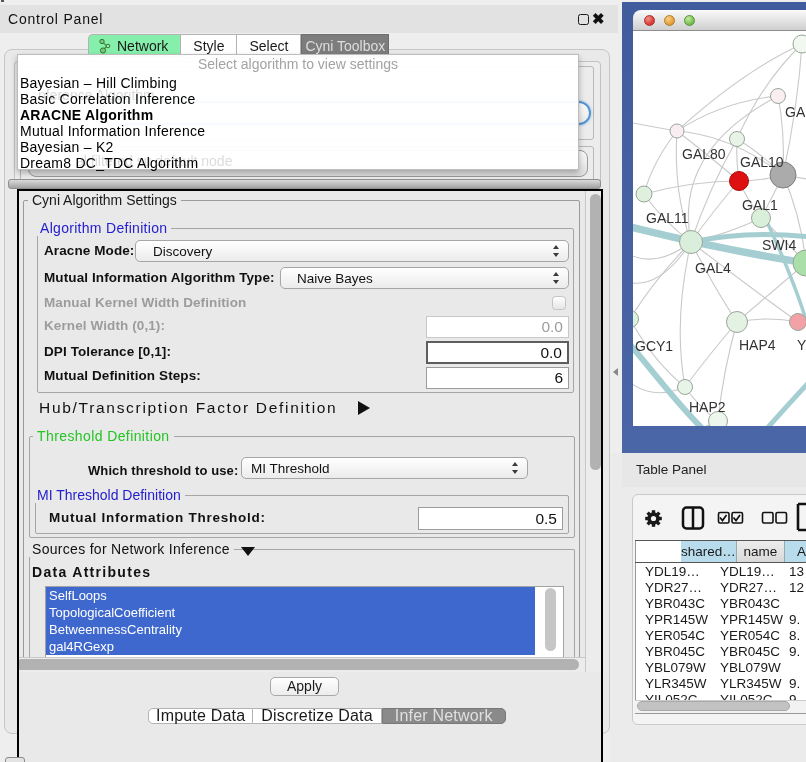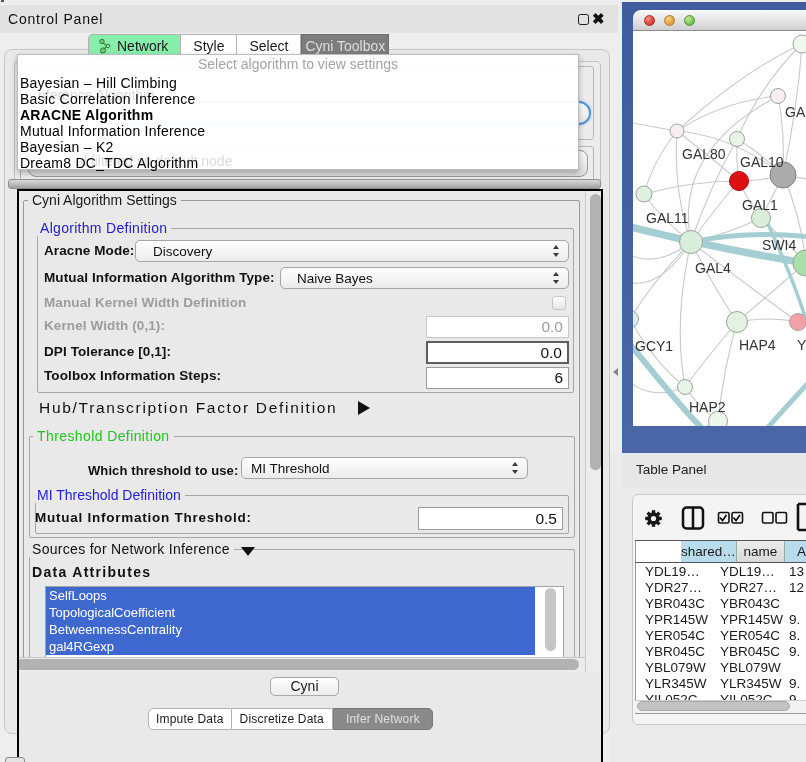--- a/index.html
+++ b/index.html
@@ -67,37 +67,37 @@
       <span style="margin-left:16px;">Naive Bayes</span>
       <span class="spin"></span>
     </div>
   <div class="abs lbl" style="left:25px;top:79px;">Mutual Information Algorithm Type:</div>
   <div class="abs lbl" style="left:25px;top:104px;color:#9c9c9c;">Manual Kernel Width Definition</div>
   <div class="abs" style="left:533px;top:105px;width:14px;height:14px;border:1px solid #c4c4c4;border-radius:3.5px;background:linear-gradient(#fefefe,#e6e6e6);"></div>
   <div class="abs lbl" style="left:25px;top:127px;color:#9c9c9c;">Kernel Width (0,1):</div>
   <div class="abs field" style="left:407px;top:125px;width:143px;height:22px;border:1px solid #c8c8c8;color:#9c9c9c;">0.0</div>
   <div class="abs lbl" style="left:25px;top:153px;">DPI Tolerance [0,1]:</div>
   <div class="abs field" style="left:407px;top:150px;width:143px;height:23px;border:2px solid #5e5e5e;">0.0</div>
-  <div class="abs lbl" style="left:25px;top:177px;">Toolbox Information Steps:</div>
+  <div class="abs lbl" style="left:25px;top:177px;">Mutual Definition Steps:</div>
   <div class="abs field" style="left:407px;top:176px;width:143px;height:22px;border:1px solid #9c9c9c;">6</div>
 
   <div class="abs" style="left:20px;top:208px;font-size:15.5px;letter-spacing:1.7px;color:#111;">Hub/Transcription Factor Definition</div>
   <div class="abs" style="left:339px;top:210px;width:0;height:0;border-left:12px solid #111;border-top:7px solid transparent;border-bottom:7px solid transparent;"></div>
 
   <div class="abs" style="left:10px;top:245px;width:546px;height:102px;border:1px solid #a6a6a6;border-radius:2px;"></div>
   <div class="abs" style="left:14px;top:237px;padding:0 4px;background:#e9e9e9;font-size:14px;letter-spacing:0.4px;color:#22c522;">Threshold Definition</div>
   <div class="abs lbl" style="left:69px;top:272px;font-size:13px;">Which threshold to use:</div>
   <div class="abs combo" style="left:222px;top:266px;width:287px;height:22px;">
       <span style="margin-left:9px;">MI Threshold</span>
       <span class="spin"></span>
     </div>
 
   <div class="abs" style="left:16px;top:304px;width:534px;height:39px;border:1px solid #a6a6a6;border-radius:2px;"></div>
   <div class="abs" style="left:14px;top:296px;padding:0 4px;background:#e9e9e9;font-size:14px;color:#2420d0;">MI Threshold Definition</div>
-  <div class="abs lbl" style="left:16px;top:319px;letter-spacing:0.75px;">Mutual Information Threshold:</div>
+  <div class="abs lbl" style="left:30px;top:319px;letter-spacing:0.75px;">Mutual Information Threshold:</div>
   <div class="abs field" style="left:399px;top:316px;width:145px;height:23px;border:1px solid #9c9c9c;">0.5</div>
 
   <div class="abs" style="left:10px;top:358px;width:546px;height:121px;border:1px solid #a6a6a6;border-radius:2px;border-bottom:none;"></div>
   <div class="abs" style="left:9px;top:350px;padding:0 4px;background:#e9e9e9;font-size:14px;letter-spacing:0.3px;color:#111;">Sources for Network Inference</div>
   <div class="abs" style="left:222px;top:356px;width:0;height:0;border-top:9px solid #111;border-left:7.5px solid transparent;border-right:7.5px solid transparent;"></div>
   <div class="abs" style="left:13px;top:373px;font-size:14px;font-weight:bold;letter-spacing:1.3px;color:#111;">Data Attributes</div>
 
   <div class="abs" style="left:26px;top:395px;width:519px;height:74px;background:#fff;border:1px solid #a2a2a2;"></div>
   <div class="abs" style="left:27px;top:396px;width:489px;height:68px;background:#3e68cd;color:#fff;font-size:13px;line-height:17px;padding-left:3px;">SelfLoops<br>TopologicalCoefficient<br>BetweennessCentrality<br>gal4RGexp</div>
   <div class="abs" style="left:526px;top:397px;width:11px;height:63px;background:#c6c6c6;border-radius:5.5px;"></div>
@@ -107,22 +107,22 @@
   <div class="abs" style="left:0;top:466px;width:566px;height:15px;background:#ececec;border-top:1px solid #c8c8c8;"></div>
   <div class="abs" style="left:-3px;top:468px;width:563px;height:11px;background:#b2b2b2;border-radius:5.5px;"></div>
 </div>
 <div class="abs" id="popup" style="left:17px;top:54px;width:562px;height:116px;background:rgba(255,255,255,0.96);border:1px solid #bdbdbd;box-shadow:0 3px 6px rgba(0,0,0,0.28);font-size:14px;">
   <div style="position:absolute;left:20px;top:32px;color:#dadada;font-size:14px;">nference Algorithm</div>
     <div style="position:absolute;left:58px;top:98px;color:#dcdcdc;font-size:14px;">al filtered su default node</div>
     <div style="position:relative;text-align:center;color:#a3a3a3;height:20px;line-height:19px;">Select algorithm to view settings</div>
   <div style="position:relative;padding-left:2px;line-height:16.1px;color:#000;letter-spacing:0.25px;">Bayesian – Hill Climbing<br>Basic Correlation Inference<br><b>ARACNE Algorithm</b><br>Mutual Information Inference<br>Bayesian – K2<br>Dream8 DC_TDC Algorithm</div>
 </div>
 <div class="abs" id="bottom-ui">
-  <div class="abs" style="left:270px;top:677px;width:69px;height:19px;background:linear-gradient(#ffffff,#ececec);border:1px solid #a8a8a8;border-radius:5px;text-align:center;font-size:14px;line-height:17px;">Cyni</div>
-  <div class="abs" style="left:148px;top:708px;height:22px;display:flex;font-size:12px;letter-spacing:0.2px;white-space:nowrap;">
+  <div class="abs" style="left:270px;top:677px;width:69px;height:19px;background:linear-gradient(#ffffff,#ececec);border:1px solid #a8a8a8;border-radius:5px;text-align:center;font-size:14px;line-height:17px;">Apply</div>
+  <div class="abs" style="left:148px;top:708px;height:16px;display:flex;font-size:16px;letter-spacing:0.2px;white-space:nowrap;">
     <div style="background:#fff;border:1px solid #b3b3b3;border-radius:5px 0 0 5px;display:flex;align-items:center;padding:0 7px;">Impute Data</div>
     <div style="background:#fff;border:1px solid #b3b3b3;border-left:none;display:flex;align-items:center;padding:0 8px;">Discretize Data</div>
     <div style="background:#8a8a8a;border:1px solid #787878;color:#e0e0e0;border-radius:0 5px 5px 0;display:flex;align-items:center;padding:0 12px;">Infer Network</div>
   </div>
   <div class="abs" style="left:5px;top:757px;width:20px;height:10px;background:#e3e3e3;border:1.5px solid #8a8a8a;border-radius:3px 3px 0 0;"></div>
 </div>
 
 <div class="abs" id="netwin" style="left:622px;top:2px;width:184px;height:451px;background:linear-gradient(#405c9c,#4a66a6);">
   <div class="abs" style="left:11px;top:8px;width:173px;height:21px;background:linear-gradient(#fafafa,#cfcfcf);border-bottom:1px solid #8e8e8e;border-radius:8px 0 0 0;">
     <span style="position:absolute;left:11px;top:5px;width:11px;height:11px;border-radius:50%;background:radial-gradient(circle at 35% 30%,#f2938d,#dd3f38 60%,#c1332c);border:0.5px solid #a8322c;"></span>

